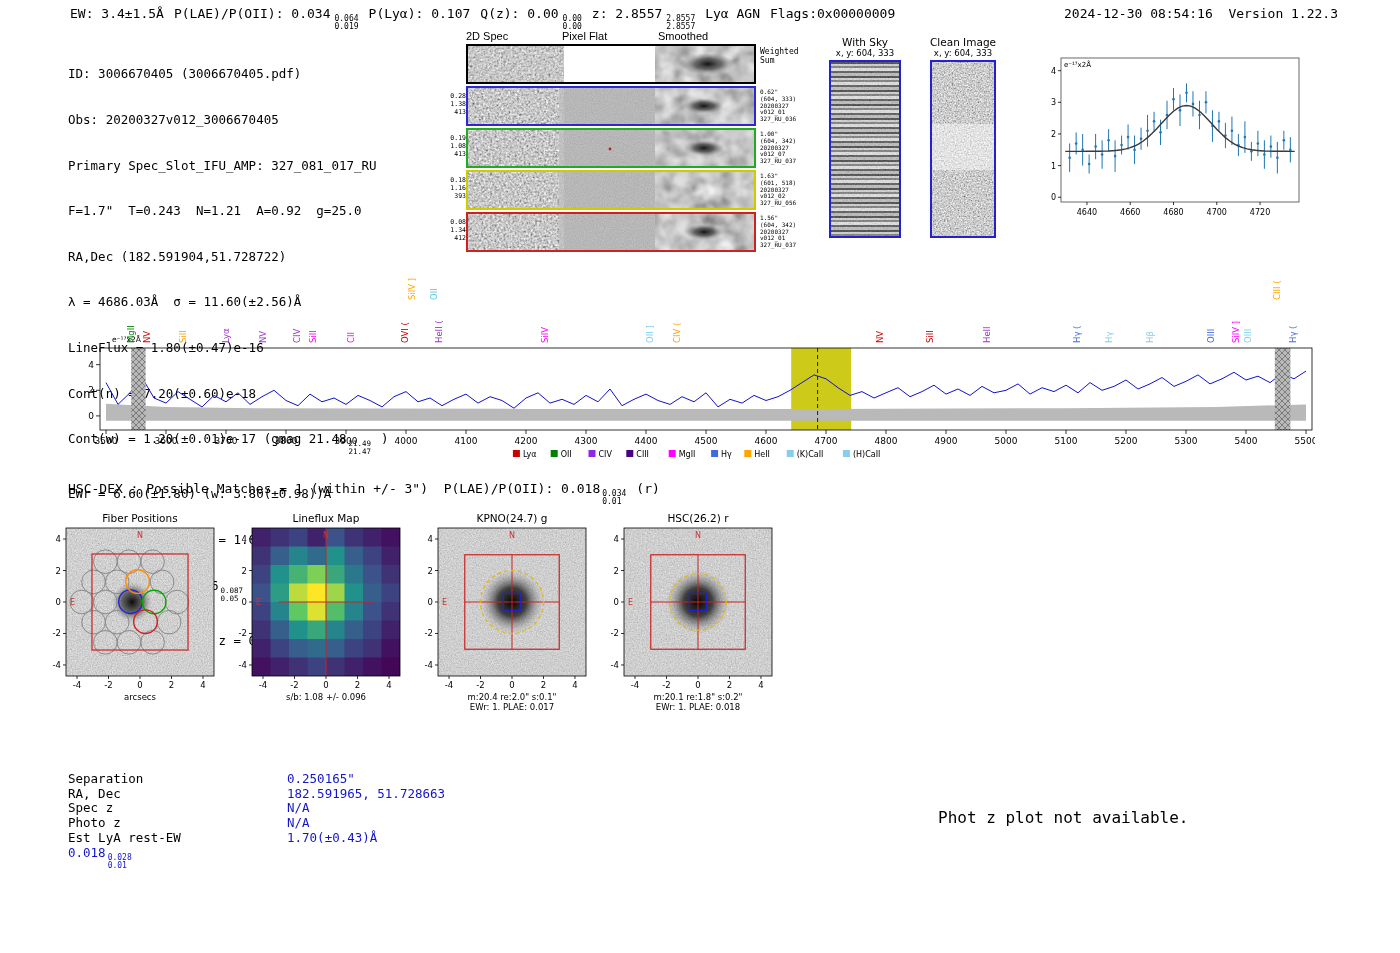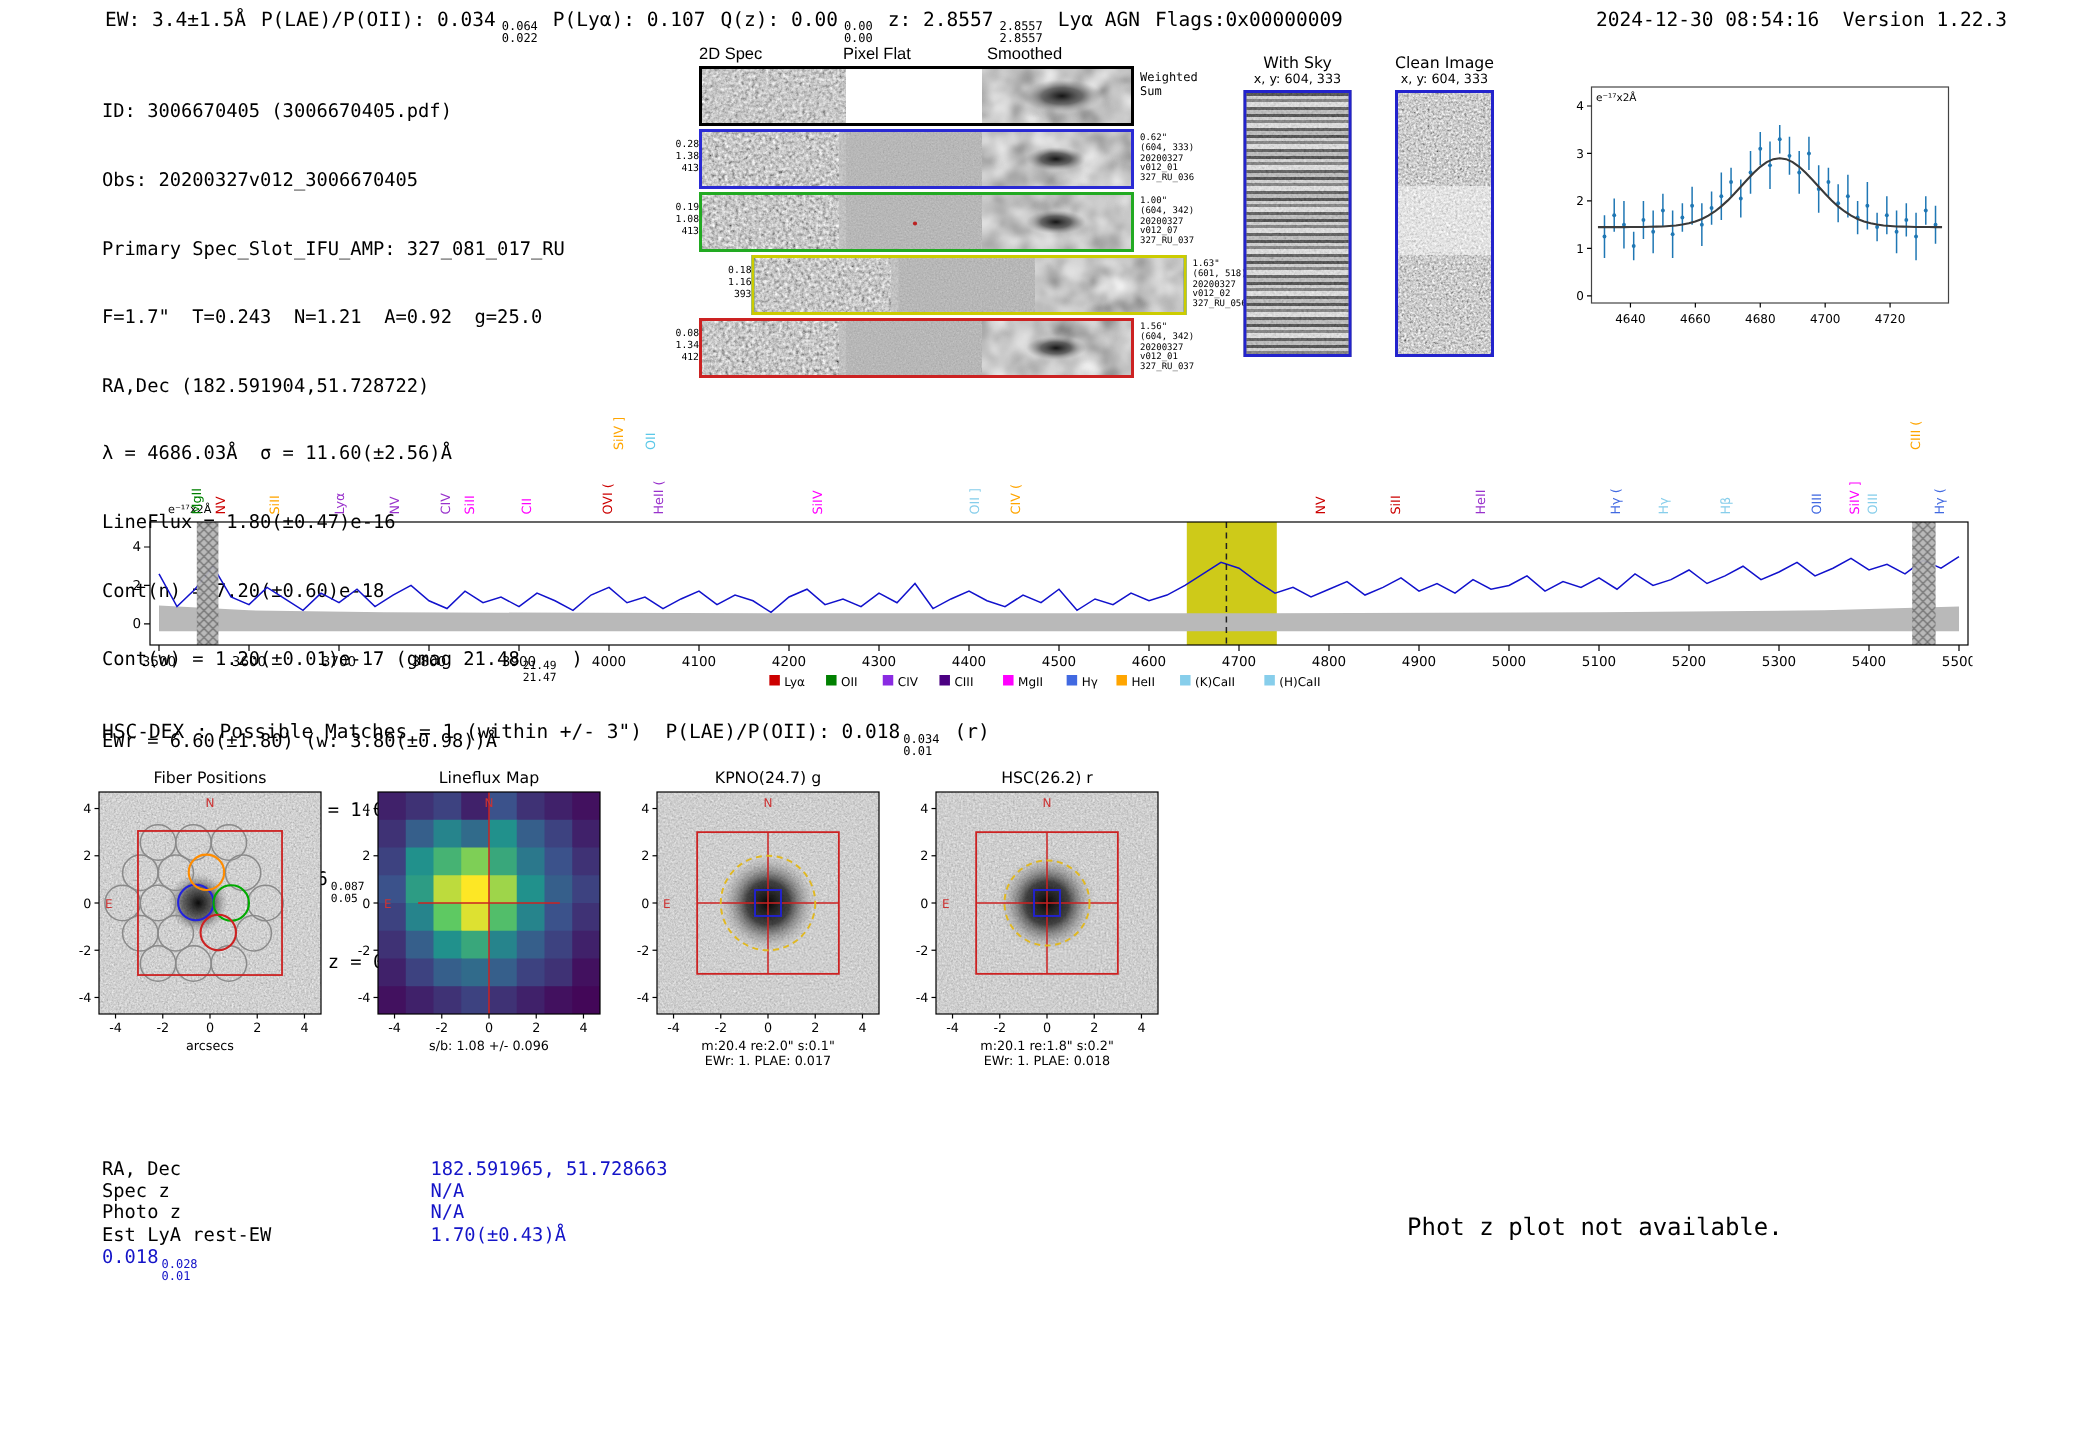--- a/index.html
+++ b/index.html
@@ -43,21 +43,21 @@
   .m-value .ss{color:#1414c8;}
   #photz{position:absolute;left:938px;top:808px;font-size:16px;}
 </style>
 </head>
 <body>
 
 <div class="page">
 
   <div id="hdr-left"><span class="hseg">EW: 3.4±1.5Å</span><span class="hseg" style="margin-right:2px">P(LAE)/P(OII): 0.034</span><span class="ss ss8">
         <span>0.064</span>
-        <span>0.022</span>
+        <span>0.019</span>
       </span><span class="hseg">P(Lyα): 0.107</span><span class="hseg" style="margin-right:2px">Q(z): 0.00</span><span class="ss ss8">
         <span>0.00</span>
         <span>0.00</span>
       </span><span class="hseg" style="margin-right:2px">z: 2.8557</span><span class="ss ss8">
         <span>2.8557</span>
         <span>2.8557</span>
       </span><span class="hseg">Lyα  AGN</span><span class="hseg">Flags:0x00000009</span></div>
   <div id="hdr-right"><span>2024-12-30 08:54:16</span>&nbsp;&nbsp;<span>Version 1.22.3</span></div>
 
   <div id="info">
@@ -213,21 +213,21 @@
           </svg>
           <div class="s2d-left">0.19
 1.08
 413</div>
           <div class="s2d-right">1.00"
 (604, 342)
 20200327
 v012_07
 327_RU_037</div>
         </div>
-        <div class="s2d-row" style="border-color: rgb(204, 204, 0); margin-left: 35px;">
+        <div class="s2d-row" style="border-color: rgb(204, 204, 0);">
           <svg width="286" height="36" style="position: absolute; left: 0px; top: 0px;">
             <filter id="nz8" x="-5%" y="-5%" width="110%" height="110%">
               <feTurbulence type="fractalNoise" baseFrequency="0.45" numOctaves="3" seed="22" stitchTiles="stitch"></feTurbulence>
               <feColorMatrix type="matrix" values="0.33 0.33 0.34 0 0 0.33 0.33 0.34 0 0 0.33 0.33 0.34 0 0 0 0 0 0 1"></feColorMatrix>
               <feComponentTransfer>
                 <feFuncR type="linear" slope="1.7" intercept="-0.28"></feFuncR>
                 <feFuncG type="linear" slope="1.7" intercept="-0.28"></feFuncG>
                 <feFuncB type="linear" slope="1.7" intercept="-0.28"></feFuncB>
               </feComponentTransfer>
             </filter>
@@ -833,20 +833,24 @@
         <line x1="168.9787234042553" y1="164" x2="168.9787234042553" y2="167" stroke="#000" stroke-width="0.8"></line>
         <text x="168.9787234042553" y="176" font-size="8.5" font-family="DejaVu Sans, Liberation Sans, sans-serif" fill="#000" text-anchor="middle">4</text>
         <line x1="29" y1="27.02127659574468" x2="32" y2="27.02127659574468" stroke="#000" stroke-width="0.8"></line>
         <text x="27" y="30.02127659574468" font-size="8.5" font-family="DejaVu Sans, Liberation Sans, sans-serif" fill="#000" text-anchor="end">4</text>
         <text x="106" y="188" font-size="8.5" font-family="DejaVu Sans, Liberation Sans, sans-serif" fill="#000" text-anchor="middle">m:20.1 re:1.8" s:0.2"</text>
         <text x="106" y="198" font-size="8.5" font-family="DejaVu Sans, Liberation Sans, sans-serif" fill="#000" text-anchor="middle">EWr: 1. PLAE: 0.018</text>
       </svg></div>
 
   <div id="match">
       <div class="m-row">
+        <div class="m-label">Separation</div>
+        <div class="m-value"><span>0.250165"</span></div>
+      </div>
+      <div class="m-row">
         <div class="m-label">RA, Dec</div>
         <div class="m-value"><span>182.591965, 51.728663</span></div>
       </div>
       <div class="m-row">
         <div class="m-label">Spec z</div>
         <div class="m-value"><span>N/A</span></div>
       </div>
       <div class="m-row">
         <div class="m-label">Photo z</div>
         <div class="m-value"><span>N/A</span></div>

